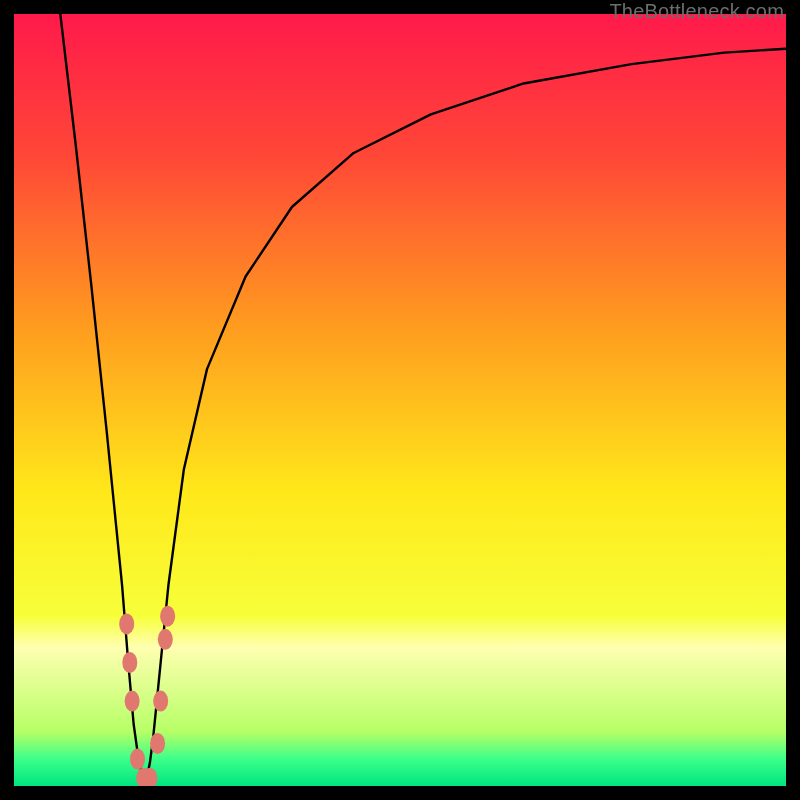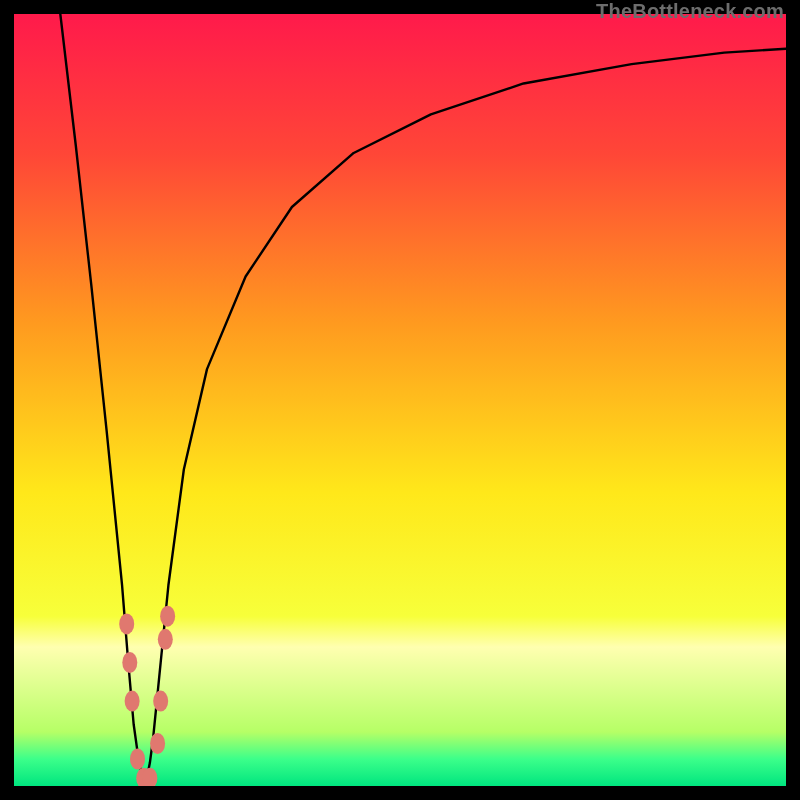--- a/index.html
+++ b/index.html
@@ -23,21 +23,21 @@
     position: absolute;
     left: 0;
     top: 0;
   }
   .watermark {
     position: absolute;
     top: 0px;
     right: 16px;
     color: #6d6d6d;
     font-size: 20px;
-    font-weight: 700;
+    font-weight: 400;
     letter-spacing: 0.2px;
     user-select: none;
   }
 </style>
 </head>
 <body>
 
 <div class="frame">
 
   <svg class="plot" width="772" height="772" viewBox="0 0 772 772">

